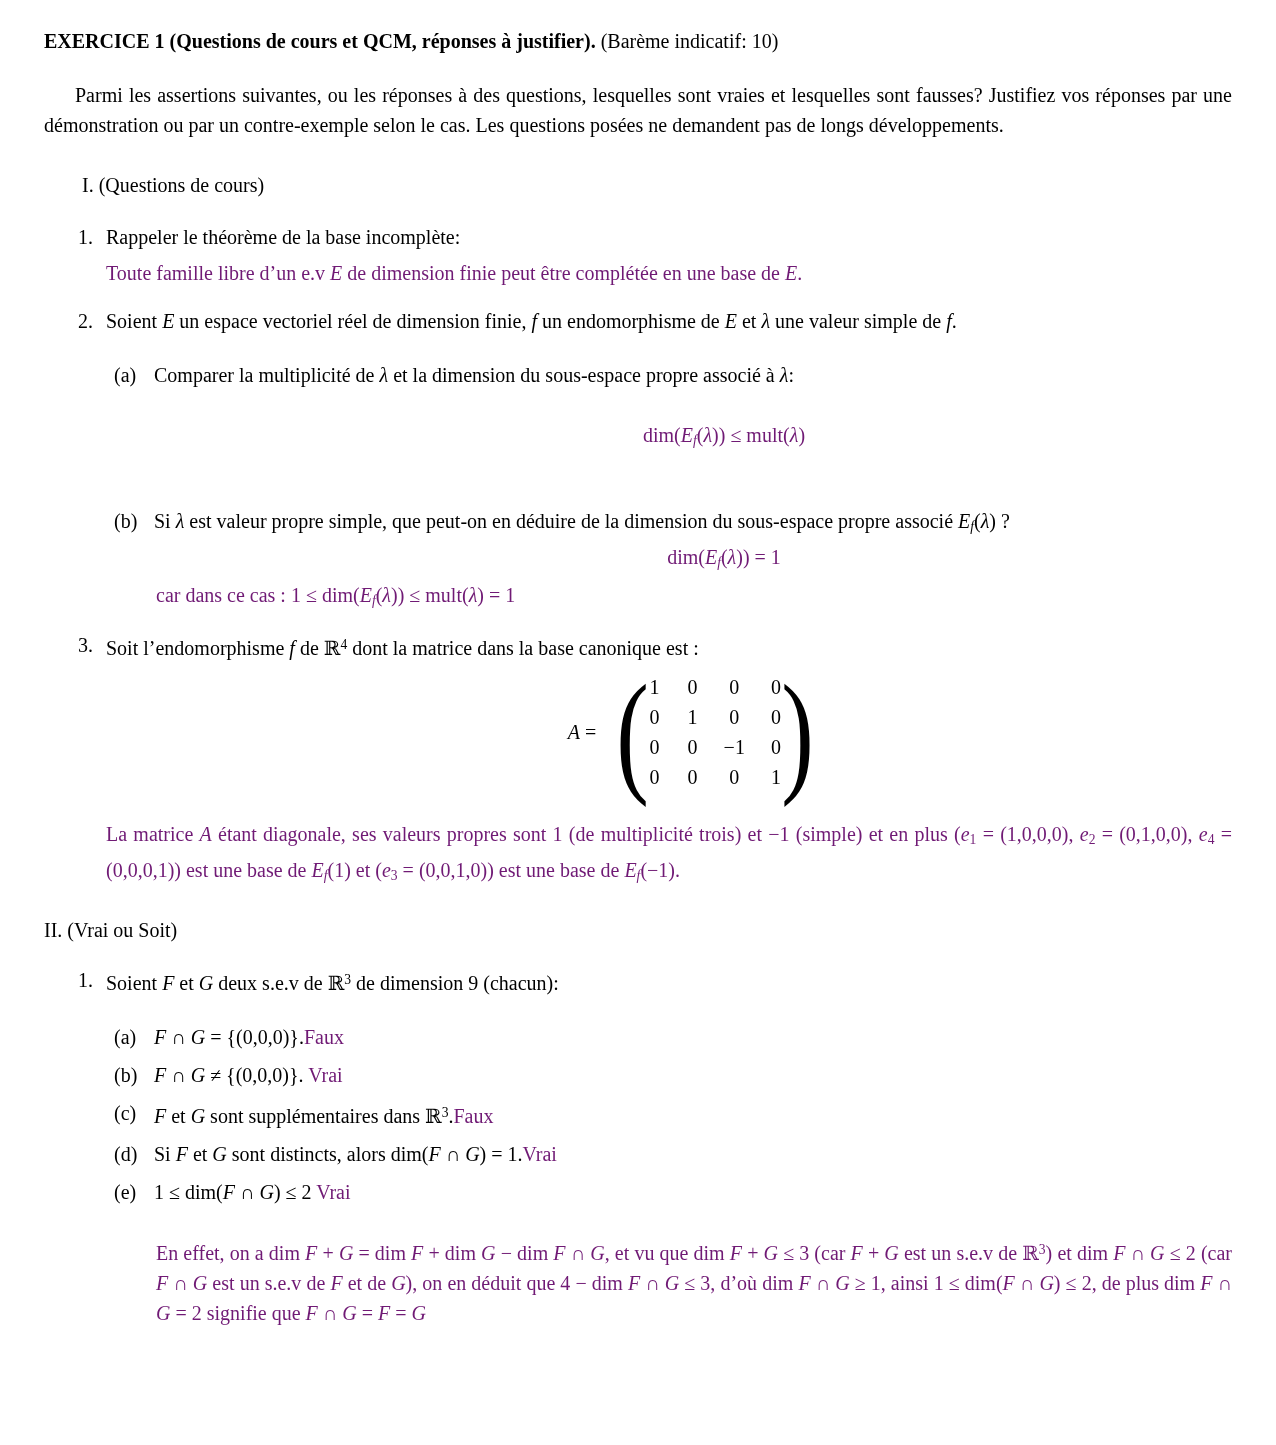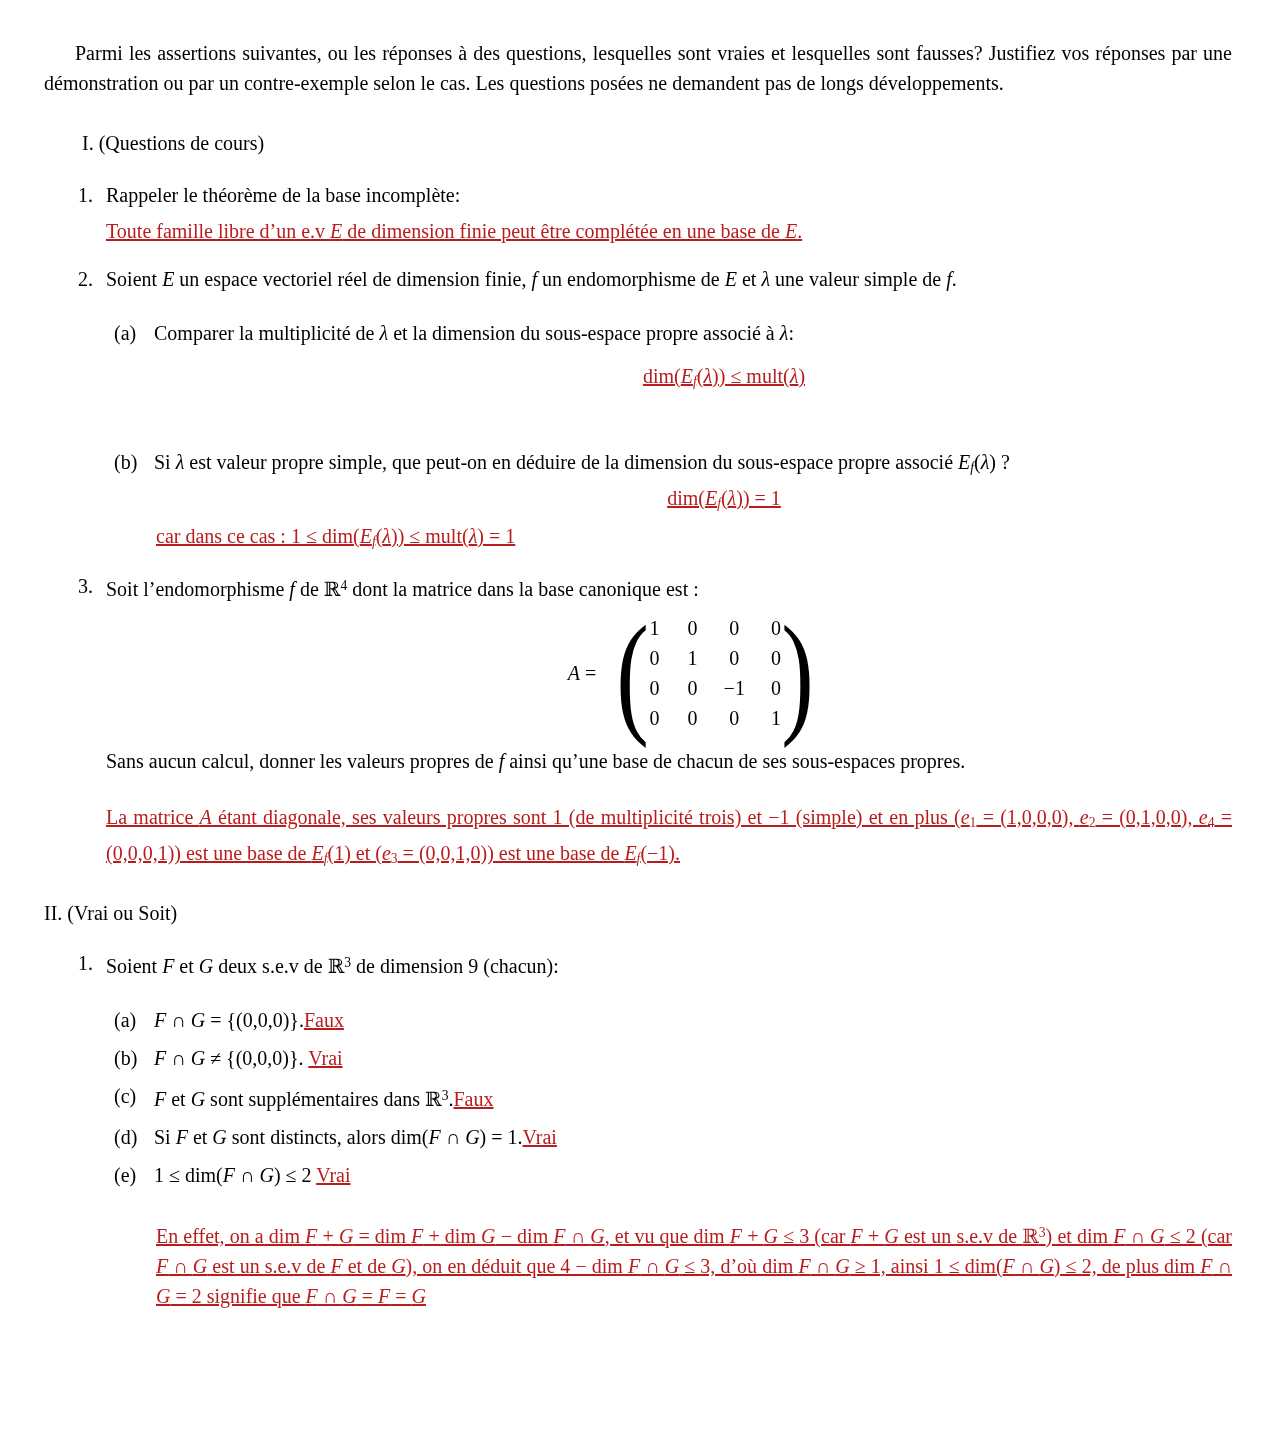--- a/index.html
+++ b/index.html
@@ -21,45 +21,46 @@
   .q1 {margin-top:22px;}
   .ans1 {margin-top:6px;}
   .q2 {margin-top:18px;}
   .q3 {margin-top:14px;}
   .sub {display:flex; padding-left:8px;}
   .lab {flex:0 0 40px;}
   .sbody {flex:1; min-width:0;}
   .suba {margin-top:24px;}
   .subb {margin-top:50px;}
   .formula {text-align:center; padding-left:110px;}
-  .fa {margin-top:13px;}
+  .fa {margin-top:30px;}
   .fb {}
   .reason {margin-top:2px; padding-left:50px;}
   .mathdisp {display:flex; justify-content:center; align-items:center; margin:8px 0 6px; padding-left:50px;}
   .mlhs {margin-right:14px;}
   .paren {font-size:136px; line-height:122px; display:inline-block; transform:scaleX(0.72); font-weight:400;}
   .matrix {display:grid; grid-template-columns:repeat(4,auto); column-gap:24px; text-align:center; margin:0 -8px;}
   .mcell {min-width:14px;}
   .prompt {margin-top:12px;}
   .q3ans {margin-top:26px; text-align:justify;}
   .s2q1 {margin-top:20px;}
   .tfs .tf {margin-top:8px;}
   .tfs .tf:first-child {margin-top:24px;}
   .justif {margin-top:28px; margin-left:50px; text-align:justify;}
-  .red {color:#b91c1c;text-decoration:underline;}
+  .red {color:#701a75;}
   .mi {font-style:italic;}
   .sb {font-size:68%; vertical-align:-0.22em;}
   .sp {font-size:68%; vertical-align:0.45em;}
   .bb {font-family:"DejaVu Serif","DejaVu Sans",serif;}
 </style>
 </head>
 <body>
 
 <div class="page">
 
+  <p class="title"><span class="b">EXERCICE 1 (Questions de cours et QCM, réponses à justifier).</span><span> (Barème indicatif: 10)</span></p>
 
   <p class="intro">Parmi les assertions suivantes, ou les réponses à des questions, lesquelles sont vraies et lesquelles sont fausses? Justifiez vos réponses par une démonstration ou par un contre-exemple selon le cas. Les questions posées ne demandent pas de longs développements.</p>
 
   <p class="rhead1">I. (Questions de cours)</p>
 
   <div class="li q1">
     <span class="num">1.</span>
     <div class="body">
       <div>Rappeler le théorème de la base incomplète:</div>
       <div class="red ans1"><span>Toute famille libre d’un e.v </span><span class="mi">E</span><span> de dimension finie peut être complétée en une base de </span><span class="mi">E</span><span>.</span></div>
@@ -108,21 +109,20 @@
           <span class="mcell">−1</span>
           <span class="mcell">0</span>
           <span class="mcell">0</span>
           <span class="mcell">0</span>
           <span class="mcell">0</span>
           <span class="mcell">1</span>
         </span>
         <span class="paren">)</span>
       </div>
 
-      <div class="prompt"><span>Sans aucun calcul, donner les valeurs propres de </span><span class="mi">f</span><span> ainsi qu’une base de chacun de ses sous-espaces propres.</span></div>
       <div class="q3ans red"><span>La matrice </span><span class="mi">A</span><span> étant diagonale, ses valeurs propres sont 1 (de multiplicité trois) et −1 (simple) et en plus (</span><span class="mi">e</span><span class="sb">1</span><span> = (1,0,0,0), </span><span class="mi">e</span><span class="sb">2</span><span> = (0,1,0,0), </span><span class="mi">e</span><span class="sb">4</span><span> = (0,0,0,1)) est une base de </span><span class="mi">E</span><span class="mi sb">f</span><span>(1) et (</span><span class="mi">e</span><span class="sb">3</span><span> = (0,0,1,0)) est une base de </span><span class="mi">E</span><span class="mi sb">f</span><span>(−1).</span></div>
     </div>
   </div>
 
   <p class="rhead2">II. (Vrai ou Soit)</p>
 
   <div class="li s2q1">
     <span class="num">1.</span>
     <div class="body">
       <div><span>Soient </span><span class="mi">F</span><span> et </span><span class="mi">G</span><span> deux s.e.v de </span><span class="bb">ℝ</span><span class="sp">3</span><span> de dimension 9 (chacun):</span></div>

